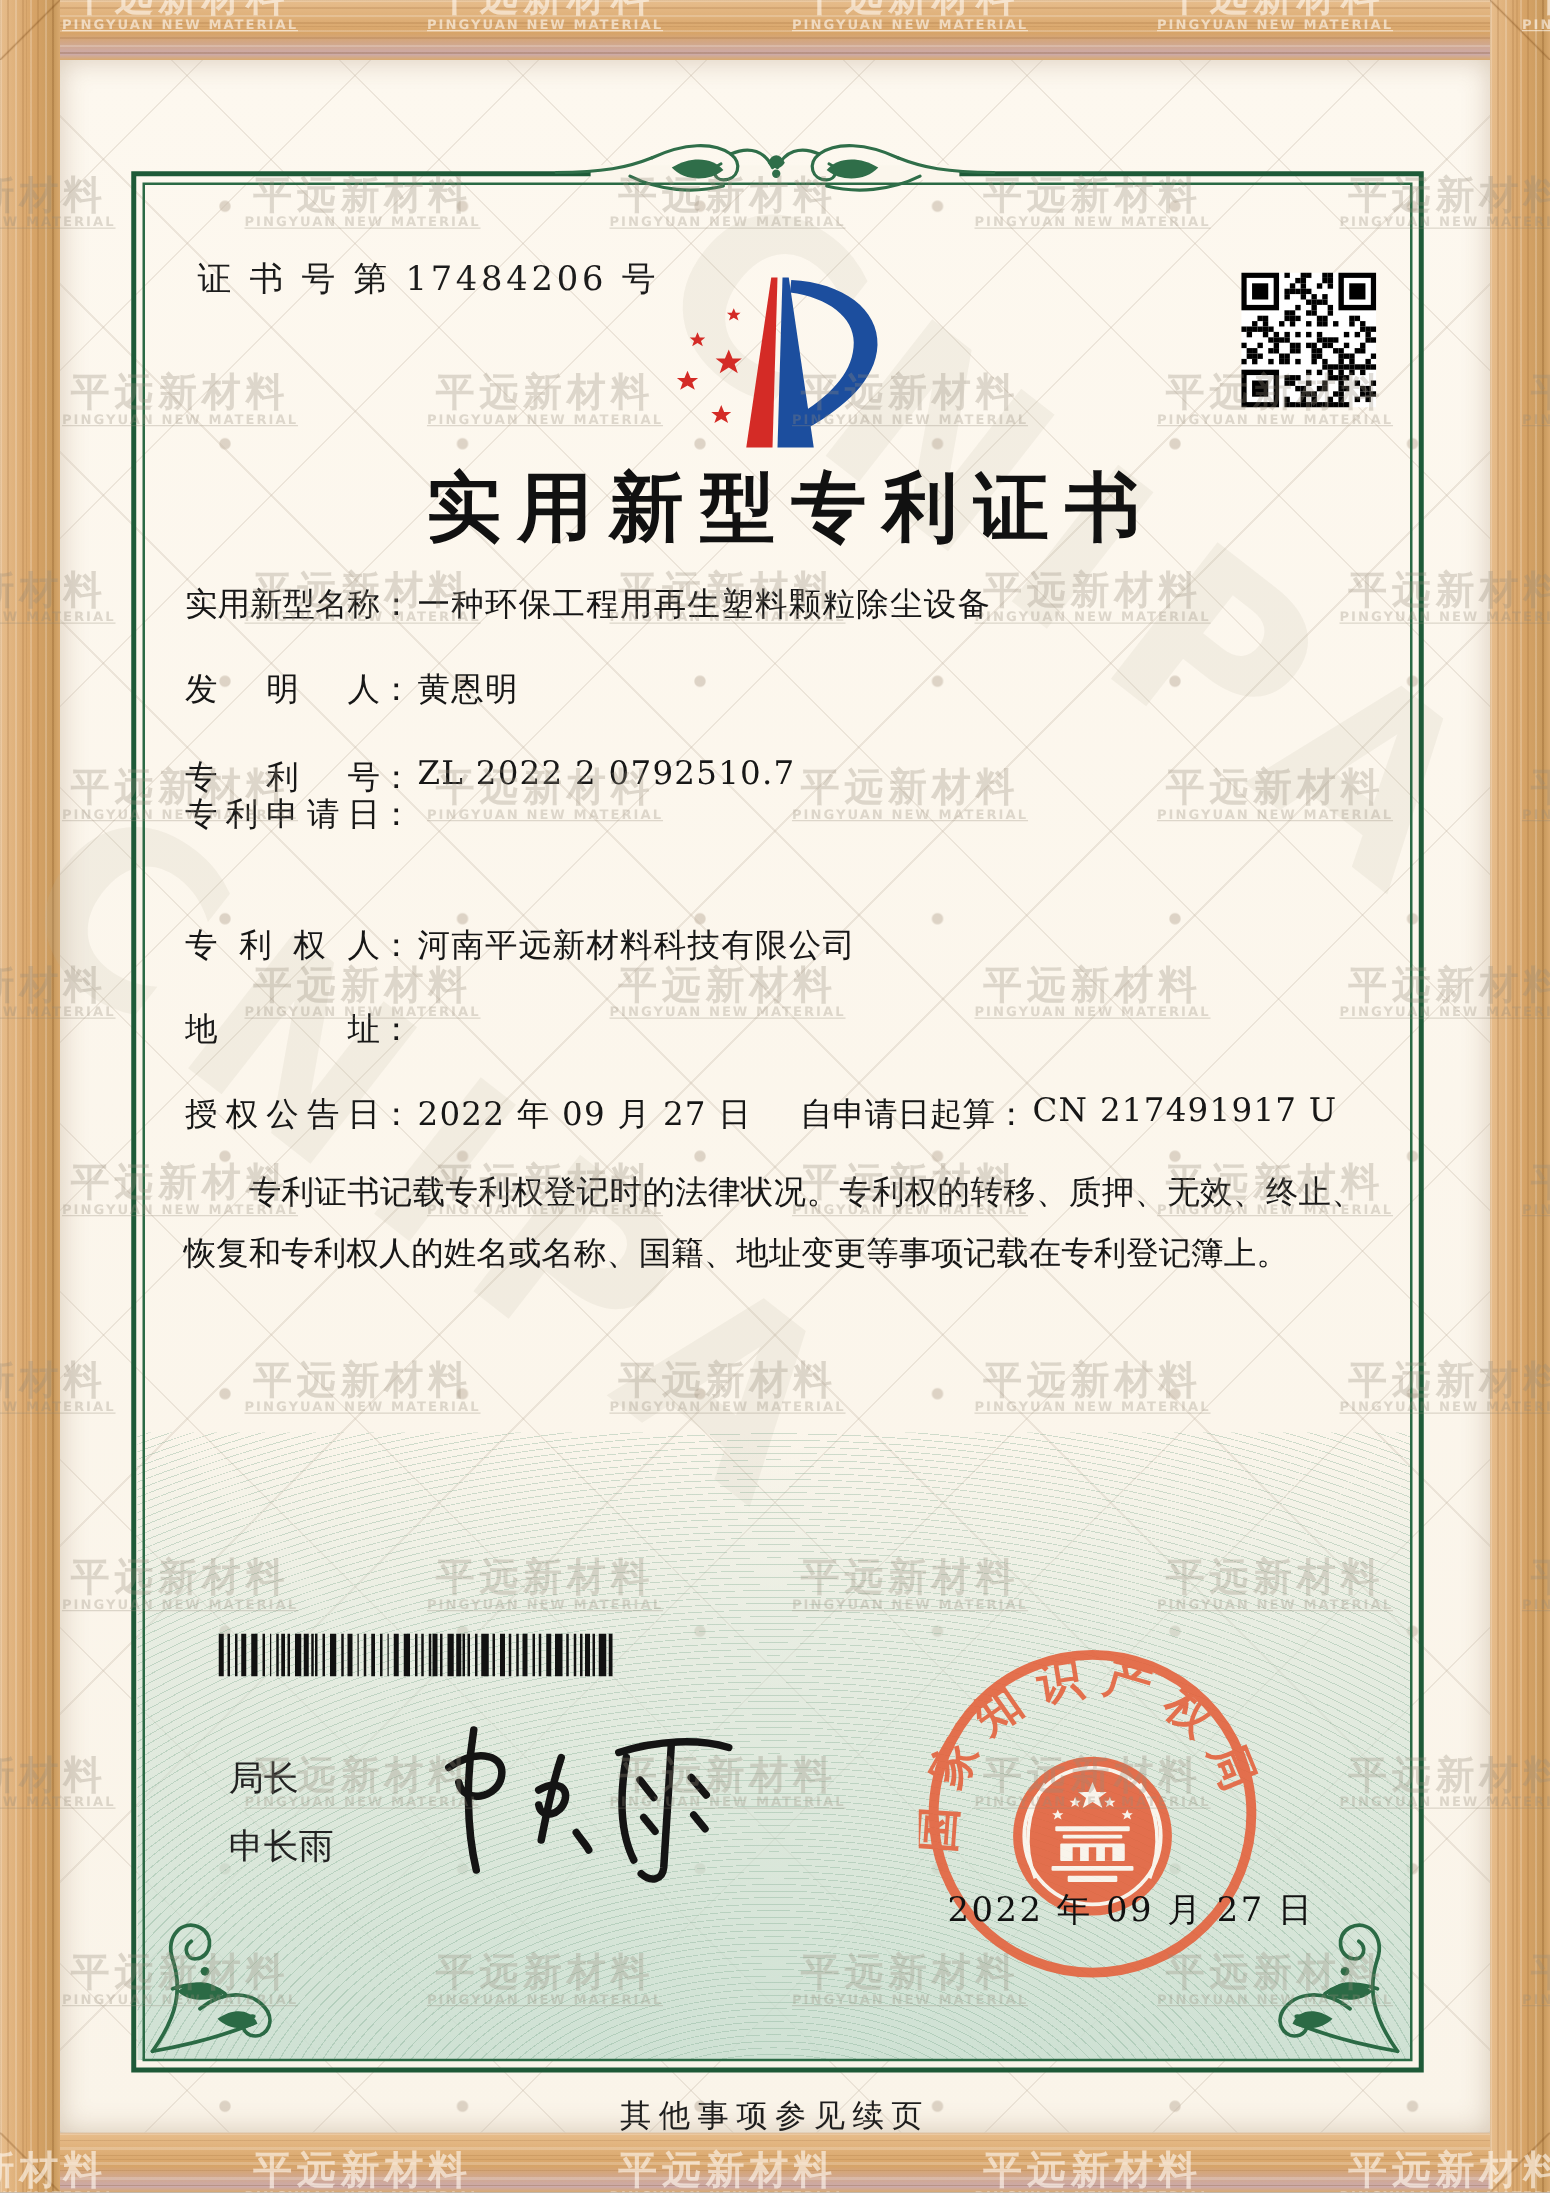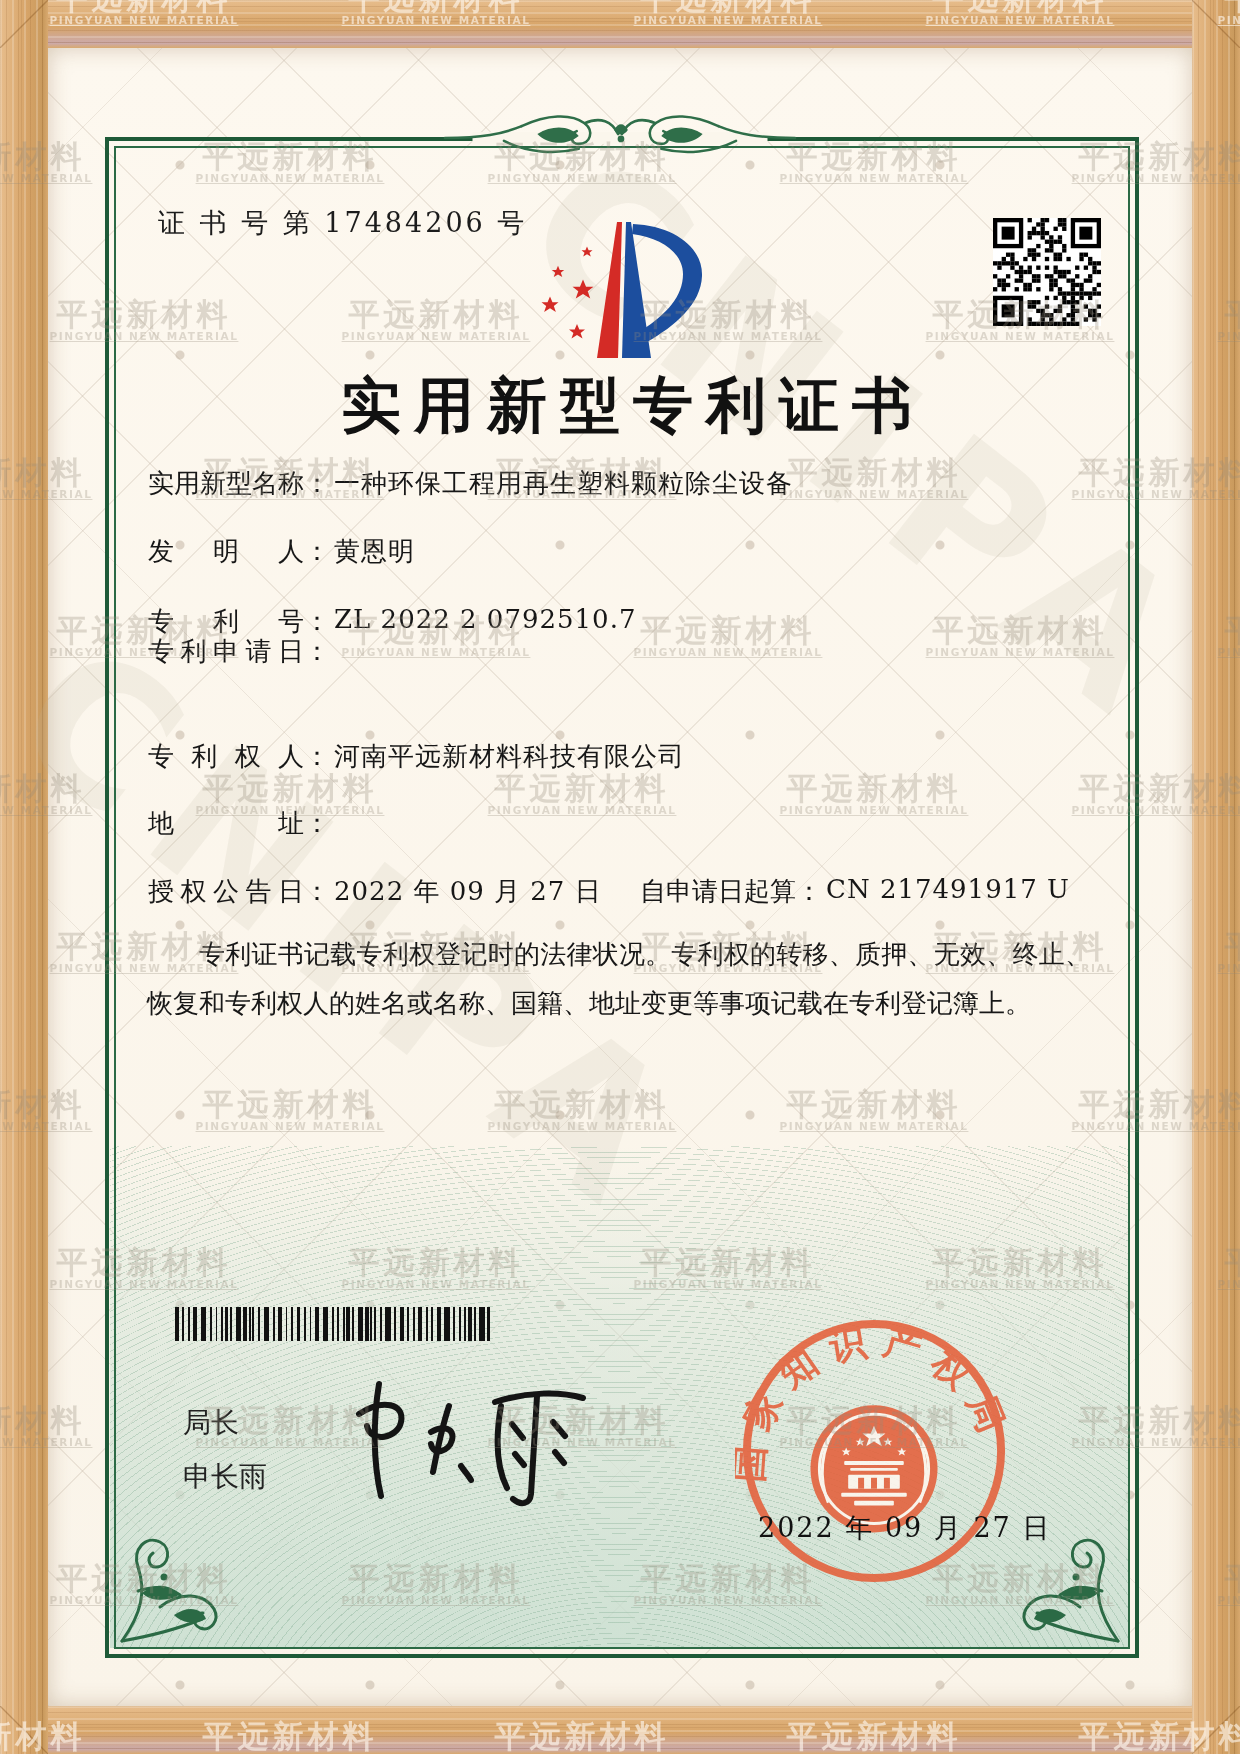--- a/index.html
+++ b/index.html
@@ -469,20 +469,21 @@
         <rect x="10" y="9" width="6" height="11"></rect>
       </g>
       <g stroke="#fdf6ee" stroke-width="3" fill="none">
         <path d="M-46,34 C-56,10 -54,-20 -38,-42"></path>
         <path d="M46,34 C56,10 54,-20 38,-42"></path>
       </g>
     </g>
   </svg>
   <div class="abs sealdate">2022 年 09 月 27 日</div>
 
+  <div class="abs footnote">其他事项参见续页</div>
 
   <div class="wmlayer" id="wmlayer">
       <div class="wm" style="left: 14px; top: -18px; color: rgba(255, 249, 240, 0.62);">
         <div class="cn">平远新材料</div>
         <div class="en">PINGYUAN NEW MATERIAL</div>
       </div>
       <div class="wm" style="left: 306px; top: -18px; color: rgba(255, 249, 240, 0.62);">
         <div class="cn">平远新材料</div>
         <div class="en">PINGYUAN NEW MATERIAL</div>
       </div>

